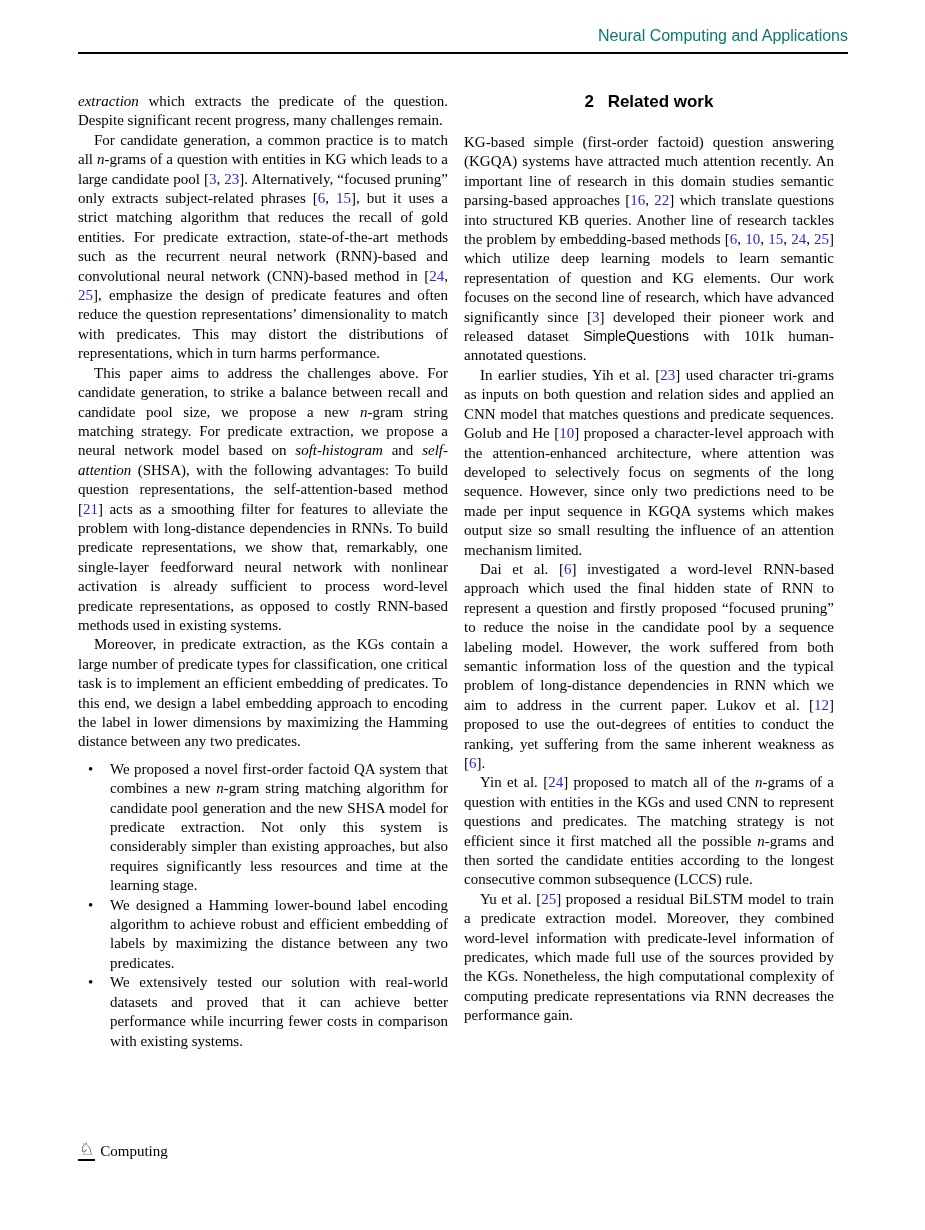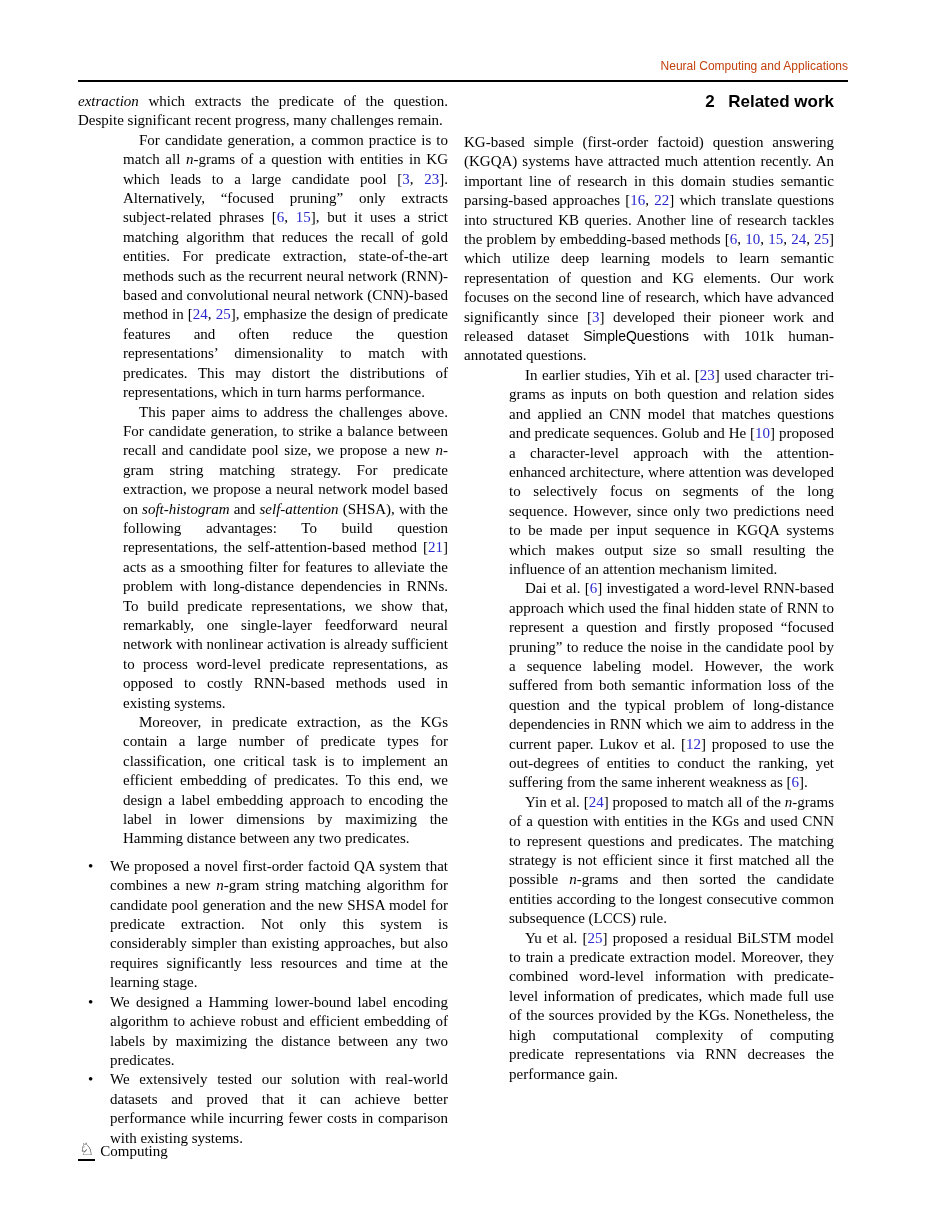--- a/index.html
+++ b/index.html
@@ -18,23 +18,23 @@
   }
   .header {
     position: absolute;
     left: 78px;
     right: 77px;
     top: 0;
   }
   .journal {
     text-align: right;
     font-family: "Liberation Sans", sans-serif;
-    font-size: 12px;
-    padding-top: 59px;
-    color: #c2410c;
+    font-size: 16px;
+    padding-top: 27px;
+    color: #0f766e;
   }
   .rule {
     border-bottom: 2px solid #000;
     margin-top: 7px;
   }
   .columns {
     position: absolute;
     left: 78px;
     top: 92px;
     width: 770px;
@@ -45,35 +45,34 @@
     width: 370px;
     font-size: 15px;
     line-height: 19.4px;
     text-align: justify;
   }
   p.para {
     margin: 0;
   }
   p.para.indent {
     text-indent: 16px;
-    margin-left: 45px;
   }
   .it { font-style: italic; }
   .cite { color: var(--link, #2828cd); }
   .sans {
     font-family: "Liberation Sans", sans-serif;
     font-size: 14px;
   }
   h2.section {
     font-family: "Liberation Sans", sans-serif;
     font-weight: bold;
     font-size: 17px;
     line-height: 20px;
     margin: 0 0 21px 0;
-    text-align: right;
+    text-align: center;
   }
   .heading-number { margin-right: 0.8em; }
   .bullets { margin-top: 8px; }
   .bullet-item { display: flex; }
   .bullet-marker {
     flex: 0 0 22px;
     margin-left: 10px;
   }
   .bullet-text {
     flex: 1;

